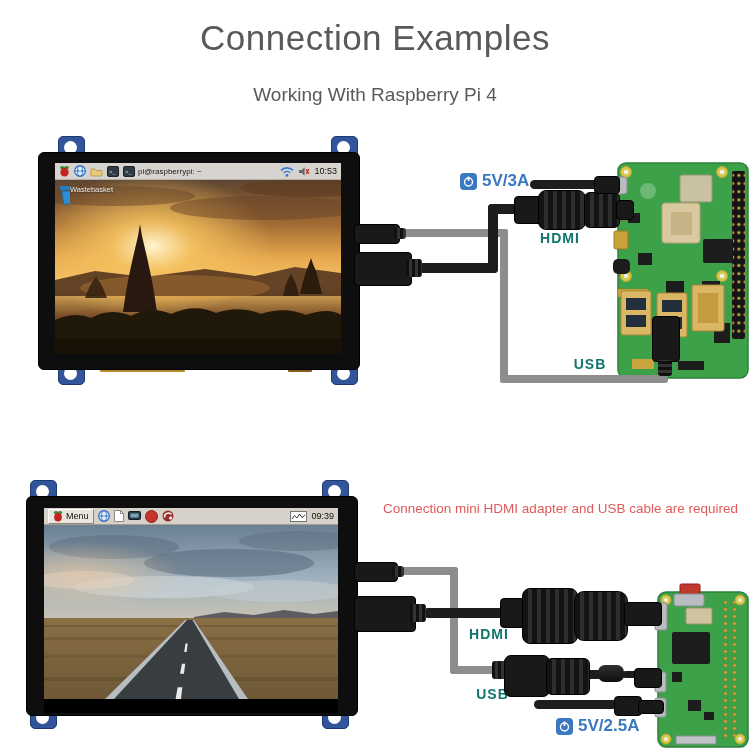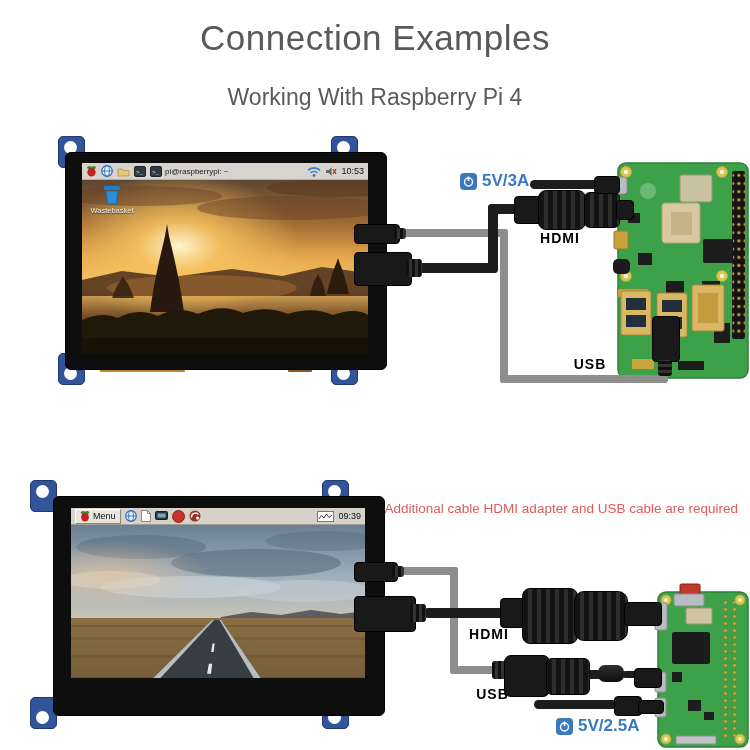--- a/index.html
+++ b/index.html
@@ -2,50 +2,50 @@
 <html><head>
 <meta charset="utf-8">
 <style>
   html,body{margin:0;padding:0;background:#fff;}
   .canvas{position:relative;width:750px;height:750px;background:#fff;overflow:hidden;
           font-family:"Liberation Sans",sans-serif;}
   .abs{position:absolute;}
 
   
   .page-title{left:0;right:0;top:18px;text-align:center;font-size:35px;color:#58595b;letter-spacing:.5px;}
-  .sub-title{left:0;right:0;text-align:center;font-size:23px;color:#595a5c;}
+  .sub-title{left:0;right:0;text-align:center;font-size:19px;color:#595a5c;}
   .note-red{top:501px;left:360px;width:378px;text-align:right;font-size:13.5px;color:#e05a5a;}
 
   
-  .conn-label{font-size:14px;font-weight:bold;color:#000000;letter-spacing:1px;text-align:center;}
+  .conn-label{font-size:14px;font-weight:bold;color:#0f766e;letter-spacing:1px;text-align:center;}
   .pwr-label{display:flex;align-items:center;gap:5px;}
   .pwr-text{font-size:17px;font-weight:bold;color:#3a79bf;}
   .pwr-icon{width:17px;height:17px;background:#3a79bf;border-radius:4px;display:flex;align-items:center;justify-content:center;}
 
   
   .tab{position:absolute;width:25px;height:30px;background:#31549b;border:1px solid #1f3a70;border-radius:5px;}
   .tab .hole{position:absolute;left:5px;width:13px;height:13px;background:#fff;border-radius:50%;}
   .tab.top .hole{top:4px}
   .tab.bot .hole{bottom:4px}
-  .bezel{background:#0e0e0e;border:1px solid #000;border-radius:6px;margin-left:27px;}
+  .bezel{background:#0e0e0e;border:1px solid #000;border-radius:6px;}
   .screen{overflow:hidden;background:#000;}
   .goldstrip{background:#b98b2e;border-radius:1px;}
 
   
   .taskbar{display:flex;align-items:center;gap:4px;padding:0 4px;height:16px;background:#d7d3ce;border-bottom:1px solid #b5b1aa;}
   .taskbar2{background:#d6d2c9;border-bottom:1px solid #a39e94;}
   .tb-time{font-size:9px;color:#111;white-space:nowrap;}
   .tb-right{margin-left:auto;display:flex;align-items:center;gap:4px;}
   .winbtn{display:flex;align-items:center;gap:3px;font-size:8px;color:#1a1a1a;white-space:nowrap;}
   .menubtn{display:flex;align-items:center;gap:3px;height:13px;padding:0 4px;background:#e9e5dc;
            border:1px solid;border-color:#fff #8a867c #8a867c #fff;font-size:9px;color:#111;}
   .dot{border-radius:50%;display:inline-block;}
 
   
-  .desk-icon{display:flex;flex-direction:column;align-items:center;width:56px;}
+  .desk-icon{display:flex;width:56px;}
   .desk-label{font-size:7.5px;color:#f2ede2;text-shadow:0 1px 1px #333;margin-top:1px;}
 
   
   .cab-gray{background:#8d8d8d;border-radius:3px;}
   .cab-black{background:#1d1d1d;border-radius:4px;}
   .plug{background:#191919;border-radius:4px;border:1px solid #000;}
   .ribs{background:repeating-linear-gradient(90deg,#101010 0 3px,#333 3px 6px);border-radius:3px;}
   .coupler{background:repeating-linear-gradient(90deg,#131313 0 5px,#2e2e2e 5px 9px);border:1px solid #000;border-radius:8px;}
   .ferrite{background:linear-gradient(180deg,#303030,#0d0d0d);border-radius:7px;}
 </style>
@@ -225,37 +225,37 @@
       <rect x="8" y="152" width="20" height="12" fill="#23303c"></rect>
     <rect x="39" y="130" width="30" height="44" rx="2" fill="#d9b764" stroke="#a8873a"></rect>
     <rect x="44" y="137" width="20" height="12" fill="#23303c"></rect>
       <rect x="44" y="154" width="20" height="12" fill="#23303c"></rect>
     <rect x="74" y="122" width="32" height="46" rx="2" fill="#d9b764" stroke="#a8873a"></rect>
     <rect x="80" y="130" width="20" height="30" fill="#c49c3f"></rect>
     <rect x="14" y="196" width="22" height="10" fill="#caa53d"></rect>
     <rect x="60" y="198" width="26" height="9" fill="#1d1d1d"></rect>
   </svg>
 
-  <div class="abs note-red">Additional cable HDMI adapter and USB cable are required</div>
+  <div class="abs note-red">Connection mini HDMI adapter and USB cable are required</div>
 
   <div class="tab top abs" style="left:30px;top:480px;">
       <div class="hole"></div>
     </div>
   <div class="tab top abs" style="left:322px;top:480px;">
       <div class="hole"></div>
     </div>
   <div class="tab bot abs" style="left:30px;top:697px;">
       <div class="hole"></div>
     </div>
   <div class="tab bot abs" style="left:322px;top:697px;">
       <div class="hole"></div>
     </div>
 
   <div class="abs bezel" style="left:26px;top:496px;width:330px;height:218px;z-index:2;">
-    <div class="abs screen" style="left:17px;top:11px;width:294px;height:170px;">
+    <div class="abs screen" style="left:17px;top:11px;width:294px;height:205px;">
 
       <div class="taskbar taskbar2">
         <div class="menubtn">
           <svg width="10" height="12">
               <ellipse cx="3" cy="2.6" rx="2.2" ry="1.5" fill="#3d8b2f"></ellipse>
               <ellipse cx="7" cy="2.6" rx="2.2" ry="1.5" fill="#3d8b2f"></ellipse>
               <ellipse cx="5" cy="7.2" rx="3.8" ry="4.2" fill="#c0241f"></ellipse>
             </svg>
           <span>Menu</span>
         </div>

